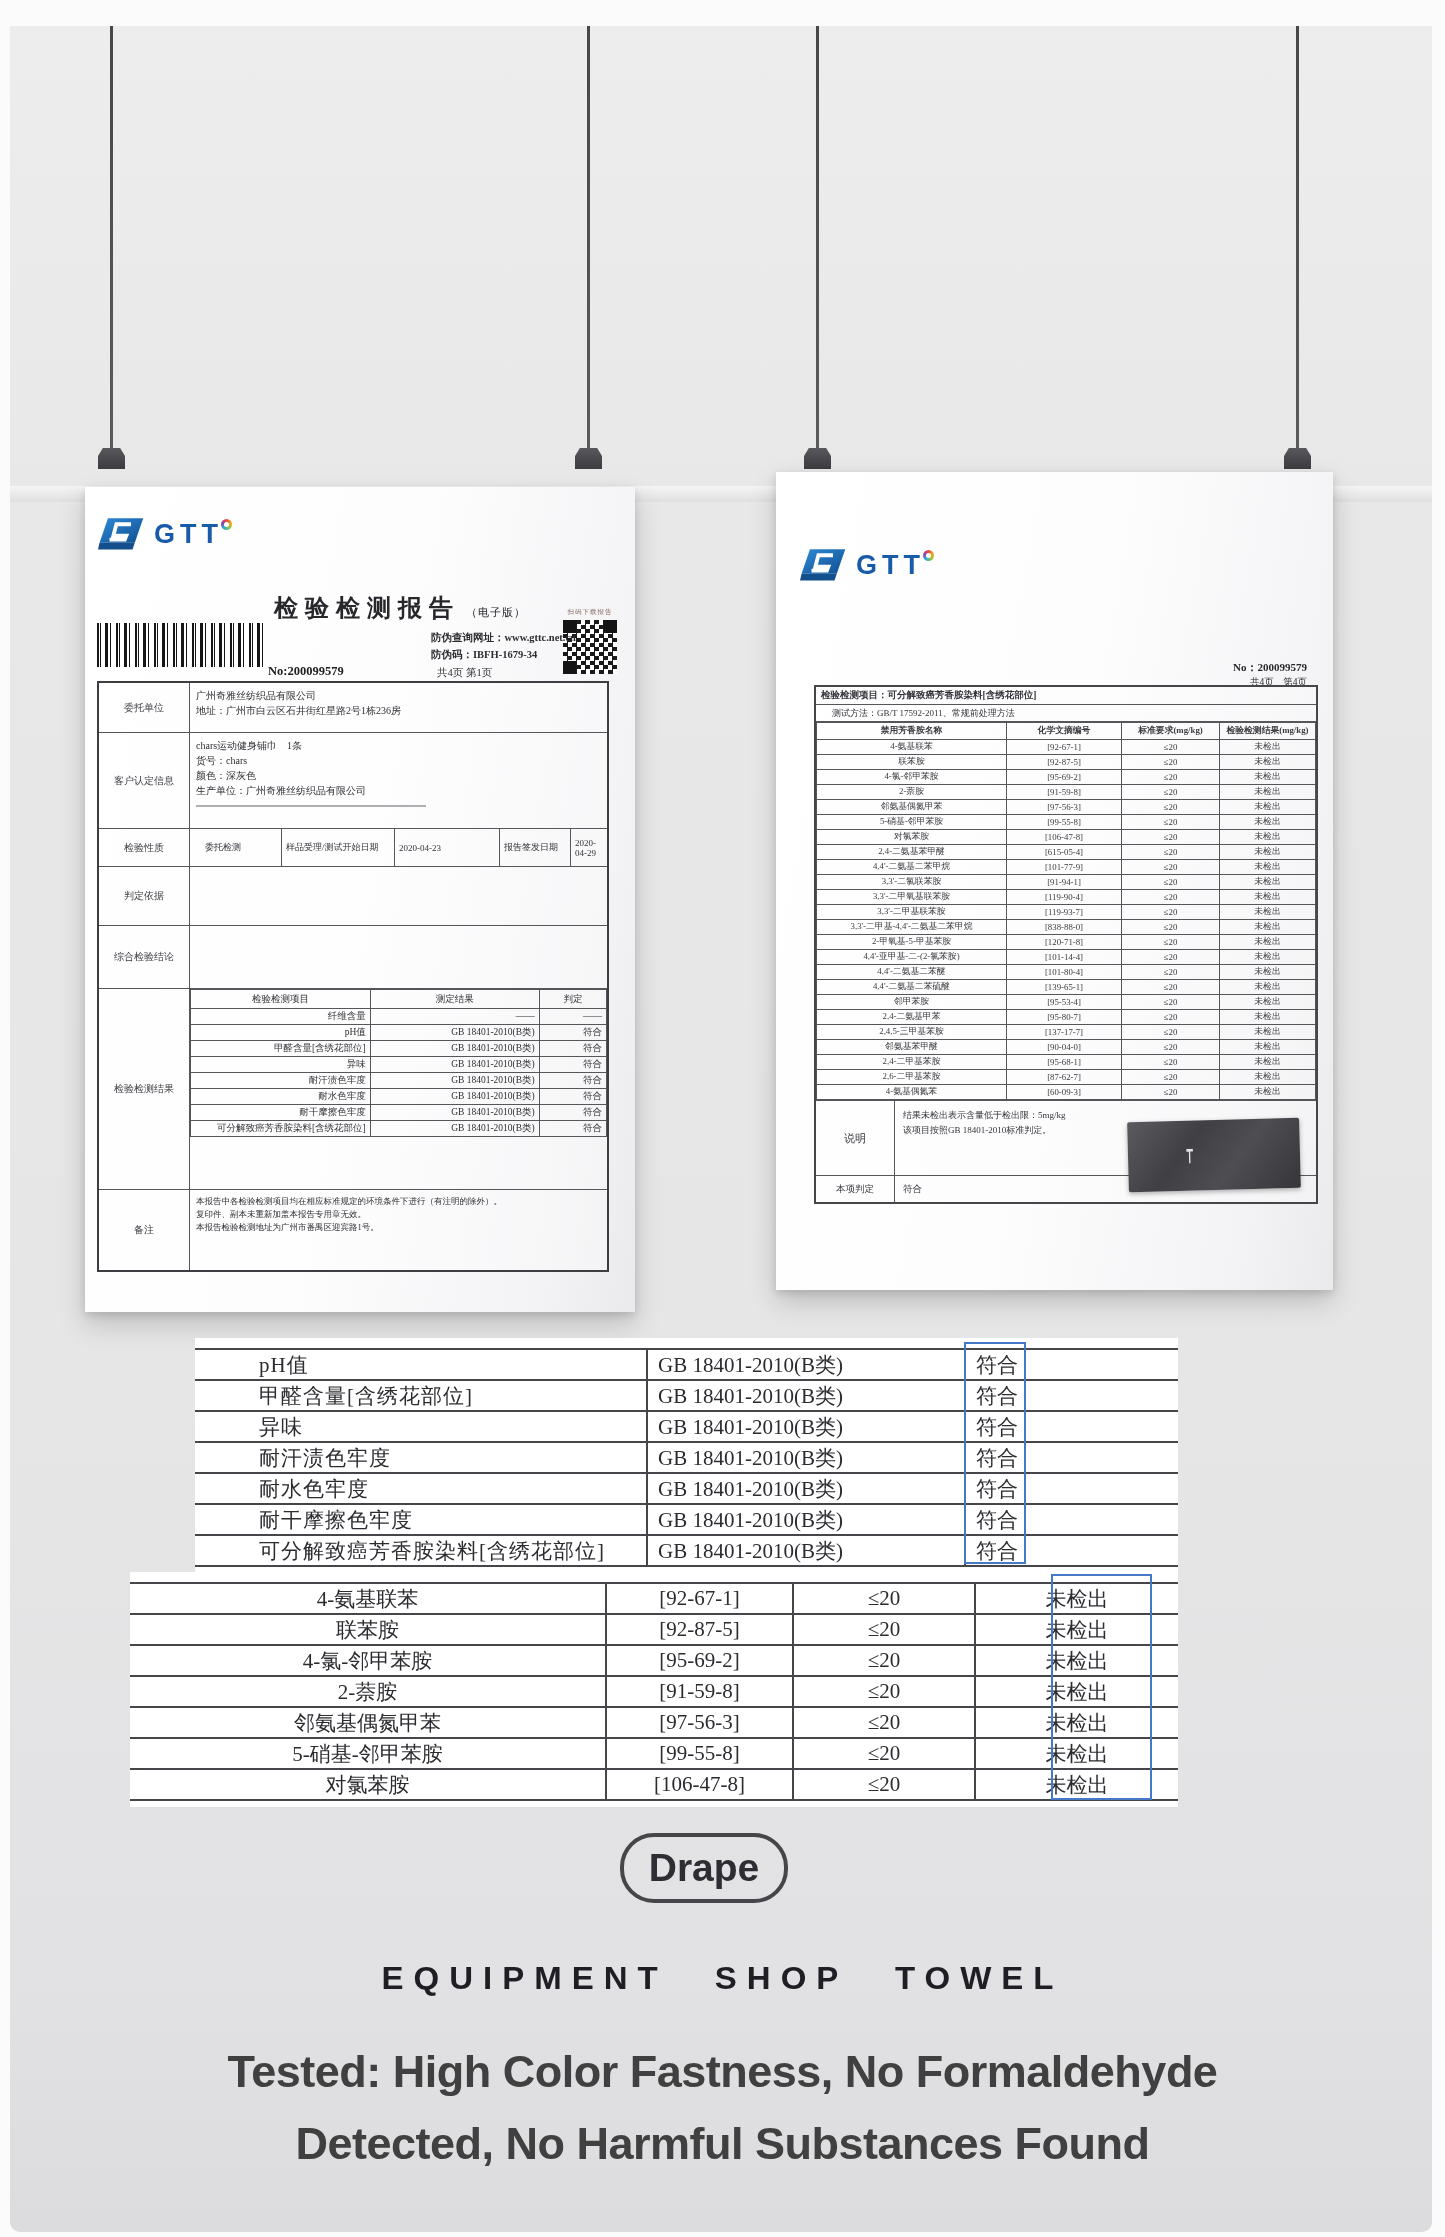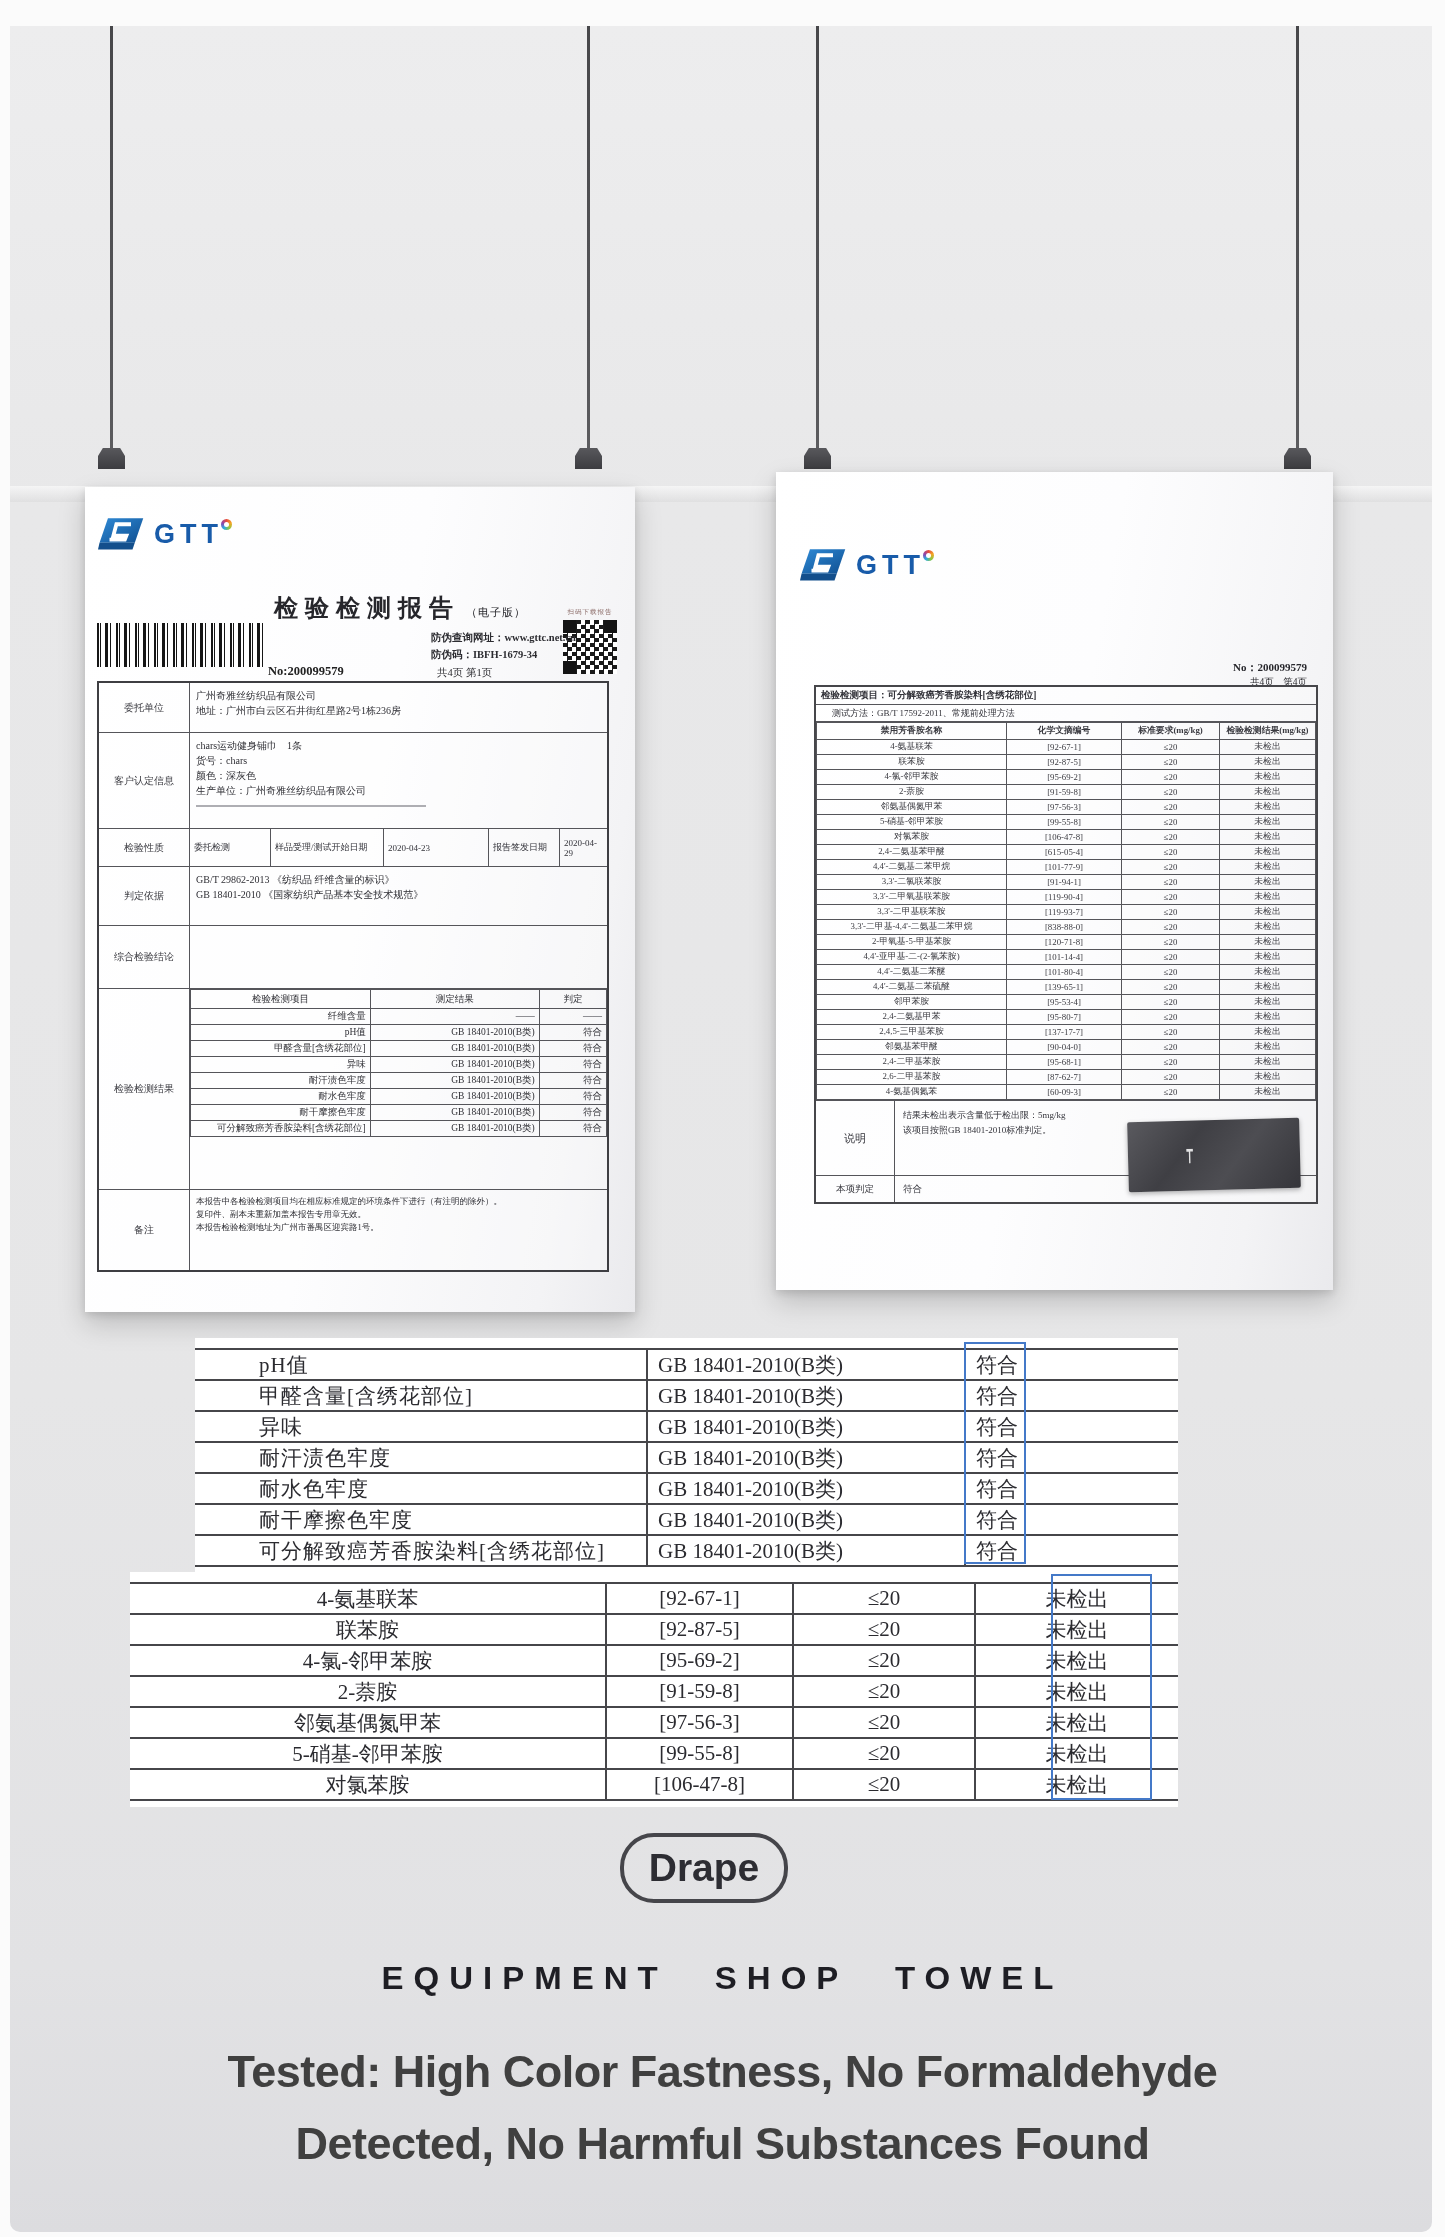--- a/index.html
+++ b/index.html
@@ -53,21 +53,21 @@
   .plr{display:flex;border-top:1px solid #55555a;}
   .plr:first-child{border-top:none;}
   .plr-label{width:86px;flex:0 0 86px;border-right:1px solid #55555a;display:flex;align-items:center;
              justify-content:center;text-align:center;font-size:10px;padding:2px;color:#3a3a40;}
   .plr-content{flex:1;font-size:10px;padding:5px 6px;line-height:15px;color:#2e2e34;position:relative;}
   .h-client{height:49px;} .h-customer{height:95px;} .h-nature{height:37px;} .h-basis{height:58px;}
   .h-conclusion{height:62px;} .h-results{height:200px;} .h-remark{height:80px;}
   .squiggle{position:absolute;left:6px;top:72px;width:230px;height:2px;background:#9a9aa0;opacity:.8;}
   .nature-cells{display:flex;flex:1;align-items:stretch;font-size:9px;}
   .nature-cells .nc{display:flex;align-items:center;padding:0 4px;border-left:1px solid #55555a;}
-  .nature-cells .nc:first-child{border-left:none;}
+  .nature-cells .nc:first-child{border-left:none;margin-left:11px;}
   .nc1{width:72px;} .nc2{width:104px;} .nc3{width:96px;} .nc4{width:62px;} .nc5{flex:1;}
   .conclusion-text{font-weight:bold;}
   .remark-lines{font-size:8.5px;line-height:13px;}
   table.sub{border-collapse:collapse;width:100%;font-size:9.5px;}
   .sub th,.sub td{border:1px solid #55555a;padding:0 4px;color:#2e2e34;font-weight:normal;}
   .sub th{height:18px;text-align:center;}
   .sub td{height:15px;text-align:right;}
   .sub .c1{width:178px;} .sub .c2{width:166px;} .sub .c3{width:60px;}
 
   
@@ -205,25 +205,20 @@
         <div class="nature-cells">
           <div class="nc nc1">委托检测</div>
           <div class="nc nc2">样品受理/测试开始日期</div>
           <div class="nc nc3">2020-04-23</div>
           <div class="nc nc4">报告签发日期</div>
           <div class="nc nc5">2020-04-29</div>
         </div>
       </div>
       <div class="plr h-basis">
         <div class="plr-label">判定依据</div>
-        <div class="plr-content" style="align-items:flex-start">
-
-        <div>GB/T 29862-2013 《纺织品 纤维含量的标识》</div>
-            <div>GB 18401-2010 《国家纺织产品基本安全技术规范》</div>
-          </div>
       </div>
       <div class="plr h-conclusion">
         <div class="plr-label">综合检验结论</div>
       </div>
       <div class="plr h-results">
         <div class="plr-label">检验检测结果</div>
         <div class="plr-content" style="padding:0">
           <table class="sub">
             <thead>
               <tr>

